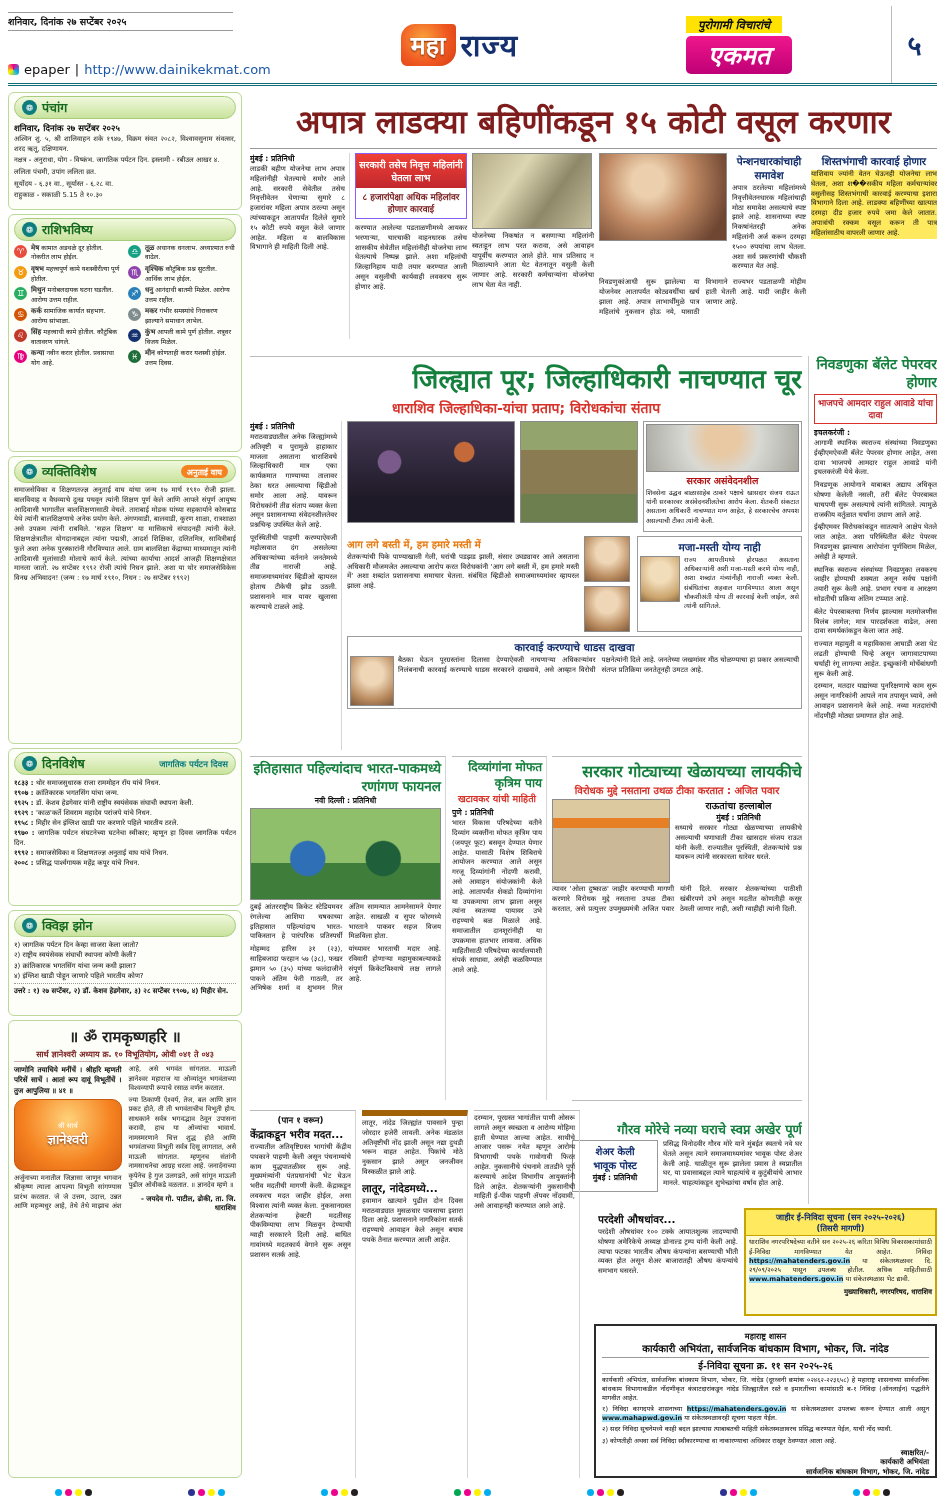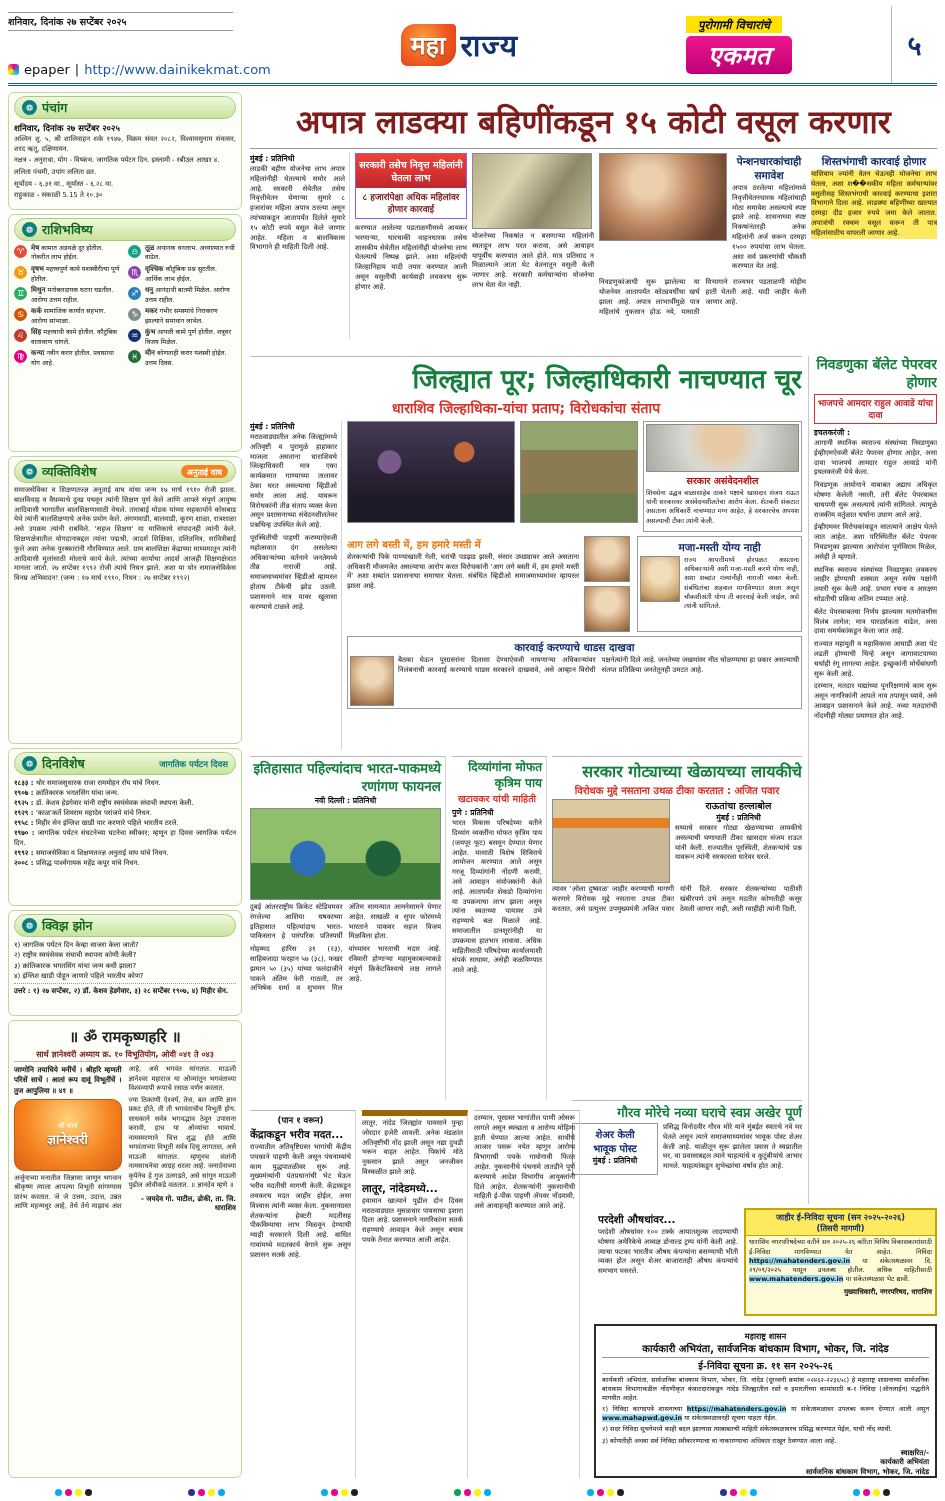--- a/index.html
+++ b/index.html
@@ -389,21 +389,21 @@
           <div class="ph stage" style="width:118px;height:84px"></div>
           <div style="flex:1">
             <div class="aj-tag">राऊतांचा हल्लाबोल</div>
             <div class="byline" style="text-align:center">मुंबई : प्रतिनिधी</div>
             <p class="t">सध्याचे सरकार गोट्या खेळण्याच्या लायकीचे असल्याची घणाघाती टीका खासदार संजय राऊत यांनी केली. राज्यातील पूरस्थिती, शेतकऱ्यांचे प्रश्न यावरून त्यांनी सरकारला धारेवर धरले.</p>
           </div>
         </div>
         <p class="t c2">त्यावर 'ओला दुष्काळ' जाहीर करण्याची मागणी करणारे विरोधक मुद्दे नसताना उथळ टीका करतात, असे प्रत्युत्तर उपमुख्यमंत्री अजित पवार यांनी दिले. सरकार शेतकऱ्यांच्या पाठीशी खंबीरपणे उभे असून मदतीत कोणतीही कसूर ठेवली जाणार नाही, अशी ग्वाहीही त्यांनी दिली.</p>
       </article>
 
-      <article class="blk" id="gaurav" style="left:322px;top:1008px;width:230px;height:100px;border-top:1px solid #bbb;padding-top:2px">
+      <article class="blk" id="gaurav" style="left:322px;top:1008px;width:230px;height:100px;border-top:1px solid #bbb;padding-top:19px">
         <h3 class="hl gv-hl">गौरव मोरेचे नव्या घराचे स्वप्न अखेर पूर्ण</h3>
         <div style="display:flex;gap:5px;margin-top:2px">
           <div class="gv-box">
             <div class="gv-b">शेअर केली</div>
             <div class="gv-b">भावूक पोस्ट</div>
             <div class="byline">मुंबई : प्रतिनिधी</div>
           </div>
           <p class="t">प्रसिद्ध विनोदवीर गौरव मोरे याने मुंबईत स्वतःचे नवे घर घेतले असून त्याने समाजमाध्यमांवर भावूक पोस्ट शेअर केली आहे. चाळीतून सुरू झालेला प्रवास ते स्वप्नातील घर, या प्रवासाबद्दल त्याने चाहत्यांचे व कुटुंबीयांचे आभार मानले. चाहत्यांकडून शुभेच्छांचा वर्षाव होत आहे.</p>
         </div>
       </article>

